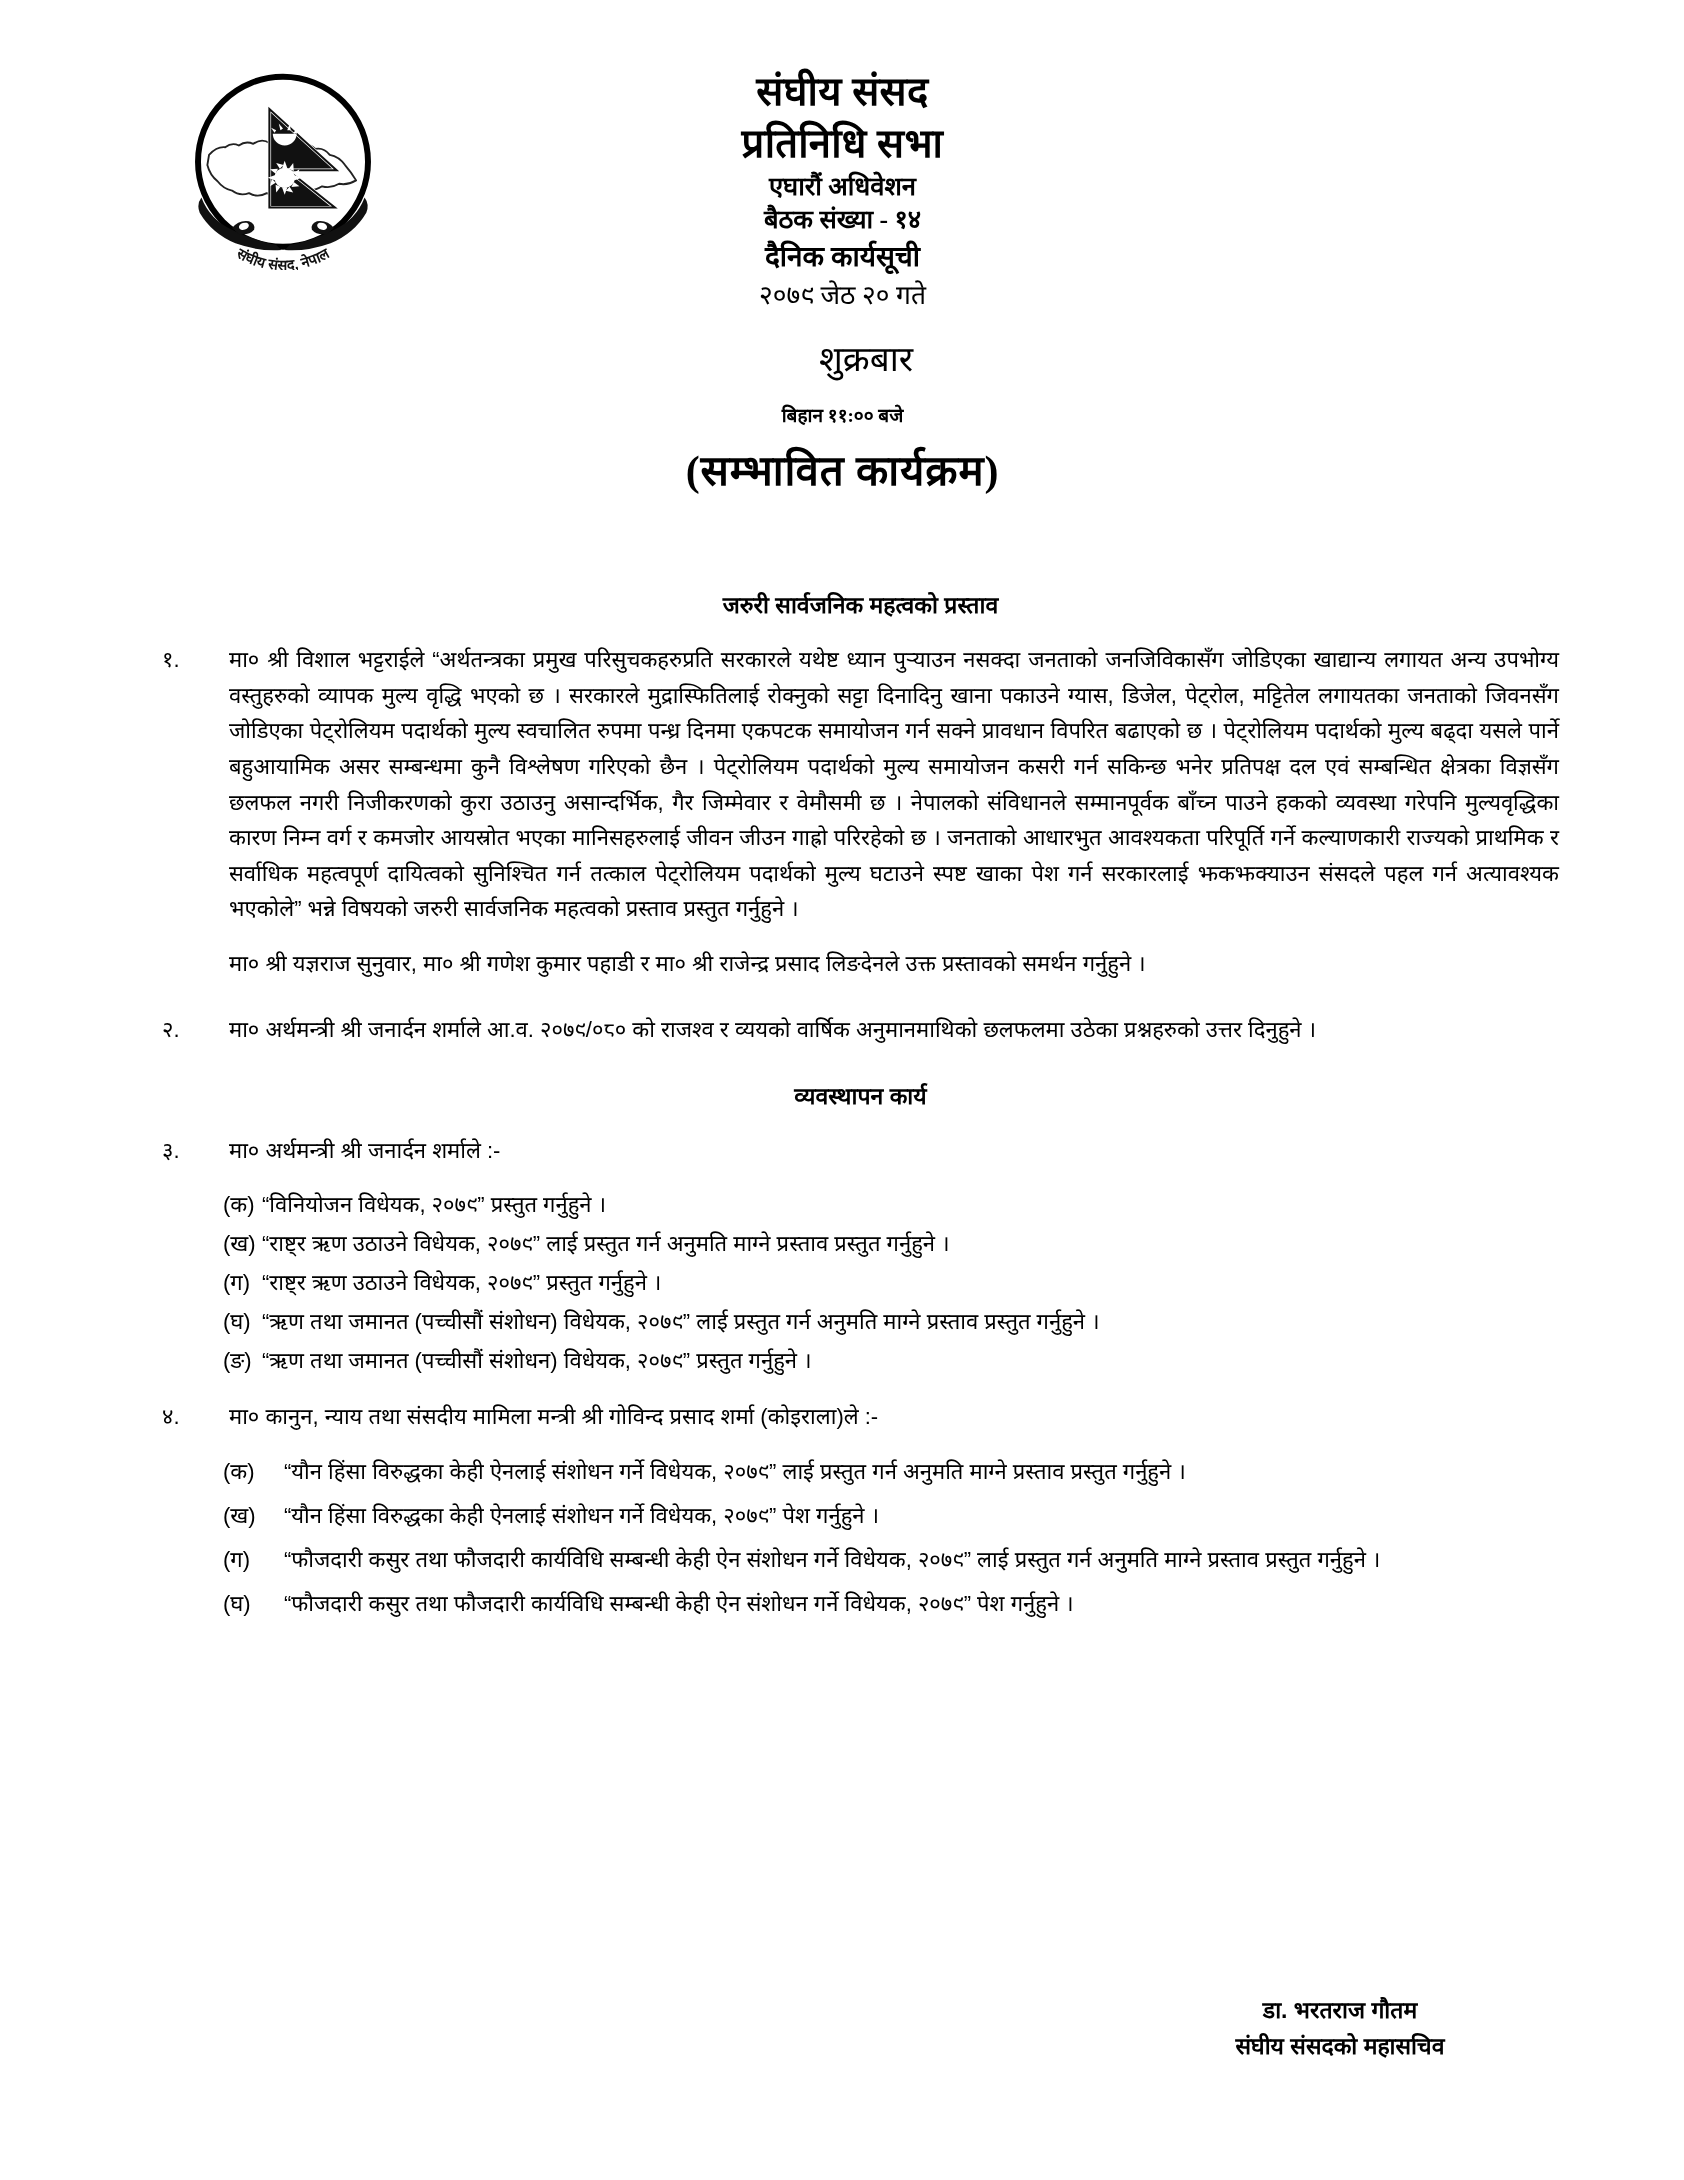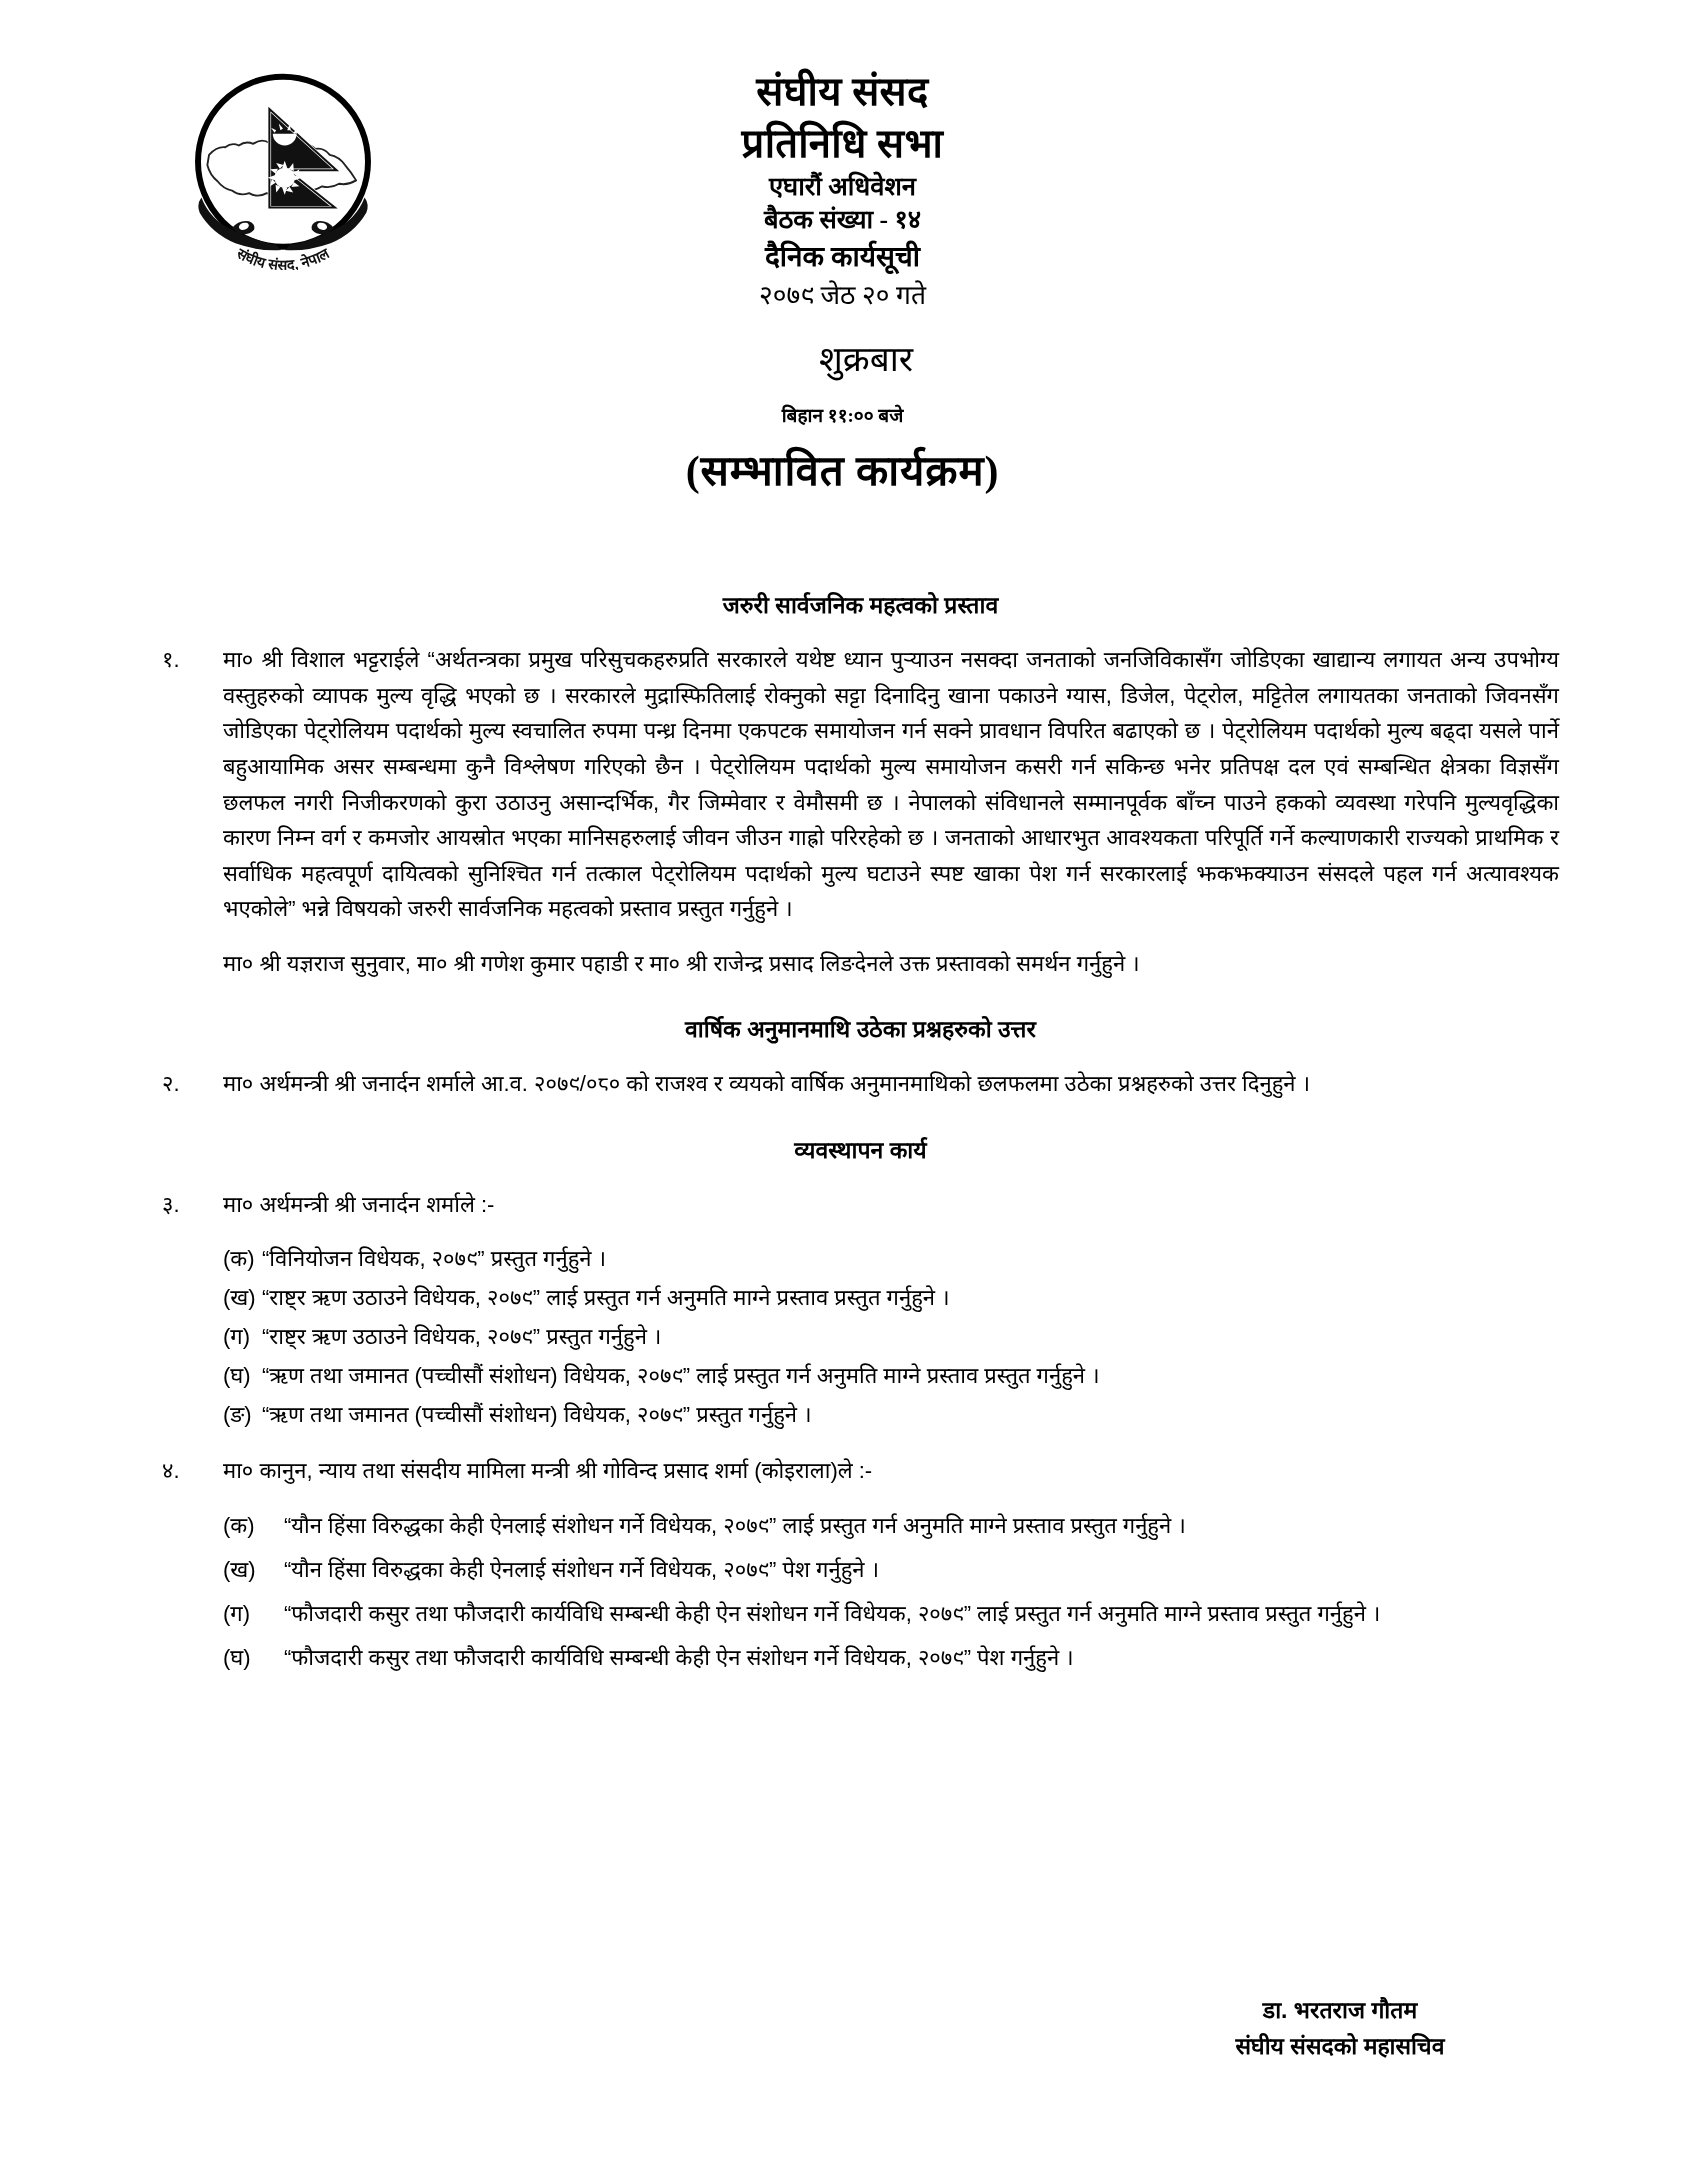--- a/index.html
+++ b/index.html
@@ -112,21 +112,21 @@
     font-family: "Liberation Sans", "DejaVu Sans", sans-serif;
   }
   .item-body {
     flex: 1 1 auto;
     font-size: 22px;
     line-height: 1.62;
     text-align: justify;
     text-justify: inter-word;
     font-family: "Liberation Sans", "DejaVu Sans", sans-serif;
   }
-  .item-body p { margin: 0 0 19px 0; }
+  .item-body p { margin: 0 0 19px 6px; }
   .item-body p:last-child { margin-bottom: 0; }
 
   .sublist {
     margin: 19px 0 0 0;
     padding: 0;
     list-style: none;
   }
   .sublist.tight li { margin-bottom: 3.4px; }
   .sublist li {
     display: flex;
@@ -259,21 +259,20 @@
     <div class="item">
       <div class="item-num">१.</div>
       <div class="item-body">
         <p>मा० श्री विशाल भट्टराईले “अर्थतन्त्रका प्रमुख परिसुचकहरुप्रति सरकारले यथेष्ट ध्यान पुऱ्याउन नसक्दा जनताको जनजिविकासँग जोडिएका खाद्यान्य लगायत अन्य उपभोग्य वस्तुहरुको व्यापक मुल्य वृद्धि भएको छ । सरकारले मुद्रास्फितिलाई रोक्नुको सट्टा दिनादिनु खाना पकाउने ग्यास, डिजेल, पेट्रोल, मट्टितेल लगायतका जनताको जिवनसँग जोडिएका पेट्रोलियम पदार्थको मुल्य स्वचालित रुपमा पन्ध्र दिनमा एकपटक समायोजन गर्न सक्ने प्रावधान विपरित बढाएको छ । पेट्रोलियम पदार्थको मुल्य बढ्दा यसले पार्ने बहुआयामिक असर सम्बन्धमा कुनै विश्लेषण गरिएको छैन । पेट्रोलियम पदार्थको मुल्य समायोजन कसरी गर्न सकिन्छ भनेर प्रतिपक्ष दल एवं सम्बन्धित क्षेत्रका विज्ञसँग छलफल नगरी निजीकरणको कुरा उठाउनु असान्दर्भिक, गैर जिम्मेवार र वेमौसमी छ । नेपालको संविधानले सम्मानपूर्वक बाँच्न पाउने हकको व्यवस्था गरेपनि मुल्यवृद्धिका कारण निम्न वर्ग र कमजोर आयस्रोत भएका मानिसहरुलाई जीवन जीउन गाह्रो परिरहेको छ । जनताको आधारभुत आवश्यकता परिपूर्ति गर्ने कल्याणकारी राज्यको प्राथमिक र सर्वाधिक महत्वपूर्ण दायित्वको सुनिश्चित गर्न तत्काल पेट्रोलियम पदार्थको मुल्य घटाउने स्पष्ट खाका पेश गर्न सरकारलाई झकझक्याउन संसदले पहल गर्न अत्यावश्यक भएकोले” भन्ने विषयको जरुरी सार्वजनिक महत्वको प्रस्ताव प्रस्तुत गर्नुहुने ।</p>
         <p>मा० श्री यज्ञराज सुनुवार, मा० श्री गणेश कुमार पहाडी र मा० श्री राजेन्द्र प्रसाद लिङदेनले उक्त प्रस्तावको समर्थन गर्नुहुने ।</p>
       </div>
     </div>
 
     <div class="gap-md"></div>
 
-    <div class="sec-title">वार्षिक अनुमानमाथि उठेका प्रश्नहरुको उत्तर</div>
 
     <div class="item">
       <div class="item-num">२.</div>
       <div class="item-body">
         <p>मा० अर्थमन्त्री श्री जनार्दन शर्माले आ.व. २०७९/०८० को राजश्व र व्ययको वार्षिक अनुमानमाथिको छलफलमा उठेका प्रश्नहरुको उत्तर दिनुहुने ।</p>
       </div>
     </div>
 
     <div class="gap-md"></div>
 

